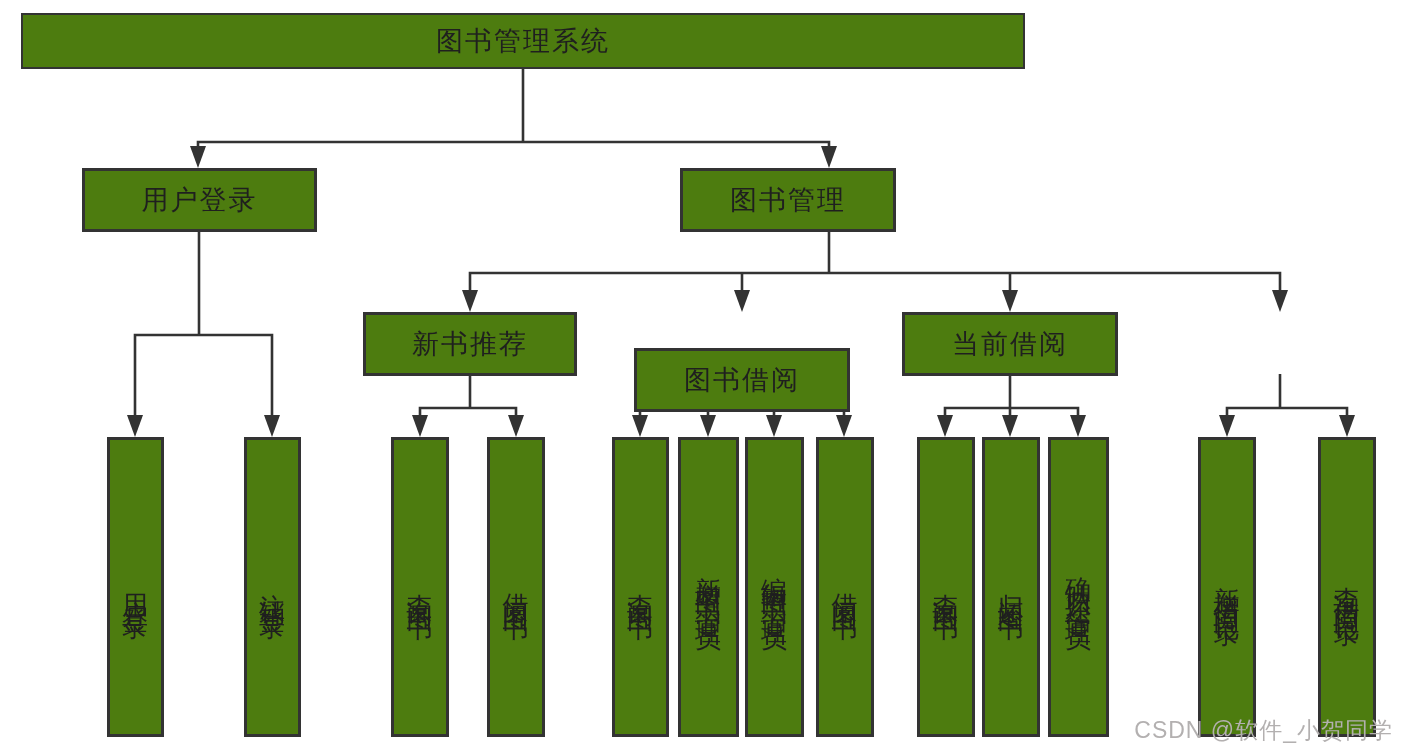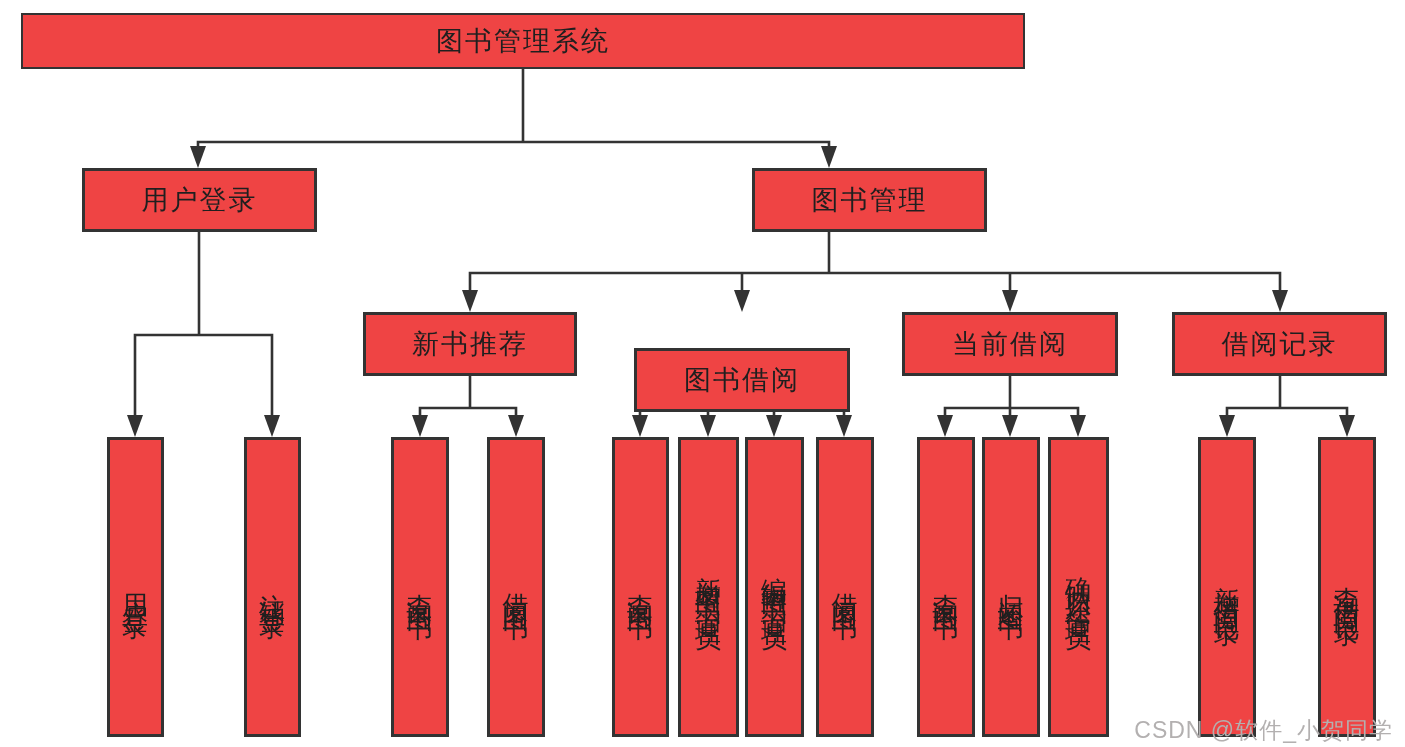--- a/index.html
+++ b/index.html
@@ -15,21 +15,21 @@
   .wires {
     position: absolute;
     left: 0; top: 0;
     width: 1405px; height: 747px;
     pointer-events: none;
   }
   .box {
     position: absolute;
     box-sizing: border-box;
     border: 3px solid #333333;
-    background: #ef4444;
+    background: #4d7c0f;
     display: flex;
     align-items: center;
     justify-content: center;
     font-size: 27px;
     letter-spacing: 2px;
     color: #1f1f1f;
     white-space: nowrap;
   }
   .box-root { border-width: 2.5px; font-size: 27px; }
   .vbox {
@@ -110,26 +110,25 @@
       <polygon points="1070,415 1086,415 1078,437"></polygon>
 
       <polygon points="1219,415 1235,415 1227,437"></polygon>
       <polygon points="1339,415 1355,415 1347,437"></polygon>
     </g>
   </svg>
 
   <div class="box box-root" style="left:21px; top:13px; width:1004px; height:56px;">图书管理系统</div>
 
   <div class="box" style="left:82px; top:168px; width:235px; height:64px;">用户登录</div>
-  <div class="box" style="left:752px; top:168px; width:235px; height:64px;">图书管理</div>
+  <div class="box" style="left:680px; top:168px; width:216px; height:64px;">图书管理</div>
 
   <div class="box" style="left:363px; top:312px; width:214px; height:64px;">新书推荐</div>
   <div class="box" style="left:634px; top:312px; width:216px; height:64px;margin-top:36px;">图书借阅</div>
   <div class="box" style="left:902px; top:312px; width:216px; height:64px;">当前借阅</div>
-  <div class="box" style="left:1172px; top:312px; width:215px; height:64px;">借阅记录</div>
 
   <div class="box vbox" style="left:107px; top:437px; width:57px; height:300px;">用户登录</div>
   <div class="box vbox" style="left:244px; top:437px; width:57px; height:300px;">注销登录</div>
 
   <div class="box vbox" style="left:391px; top:437px; width:58px; height:300px;">查询图书</div>
   <div class="box vbox" style="left:487px; top:437px; width:58px; height:300px;">借阅图书</div>
 
   <div class="box vbox" style="left:612px; top:437px; width:57px; height:300px;">查询图书</div>
   <div class="box vbox" style="left:678px; top:437px; width:61px; height:300px;">新增图书（管理员）</div>
   <div class="box vbox" style="left:745px; top:437px; width:59px; height:300px;">编辑图书（管理员）</div>

